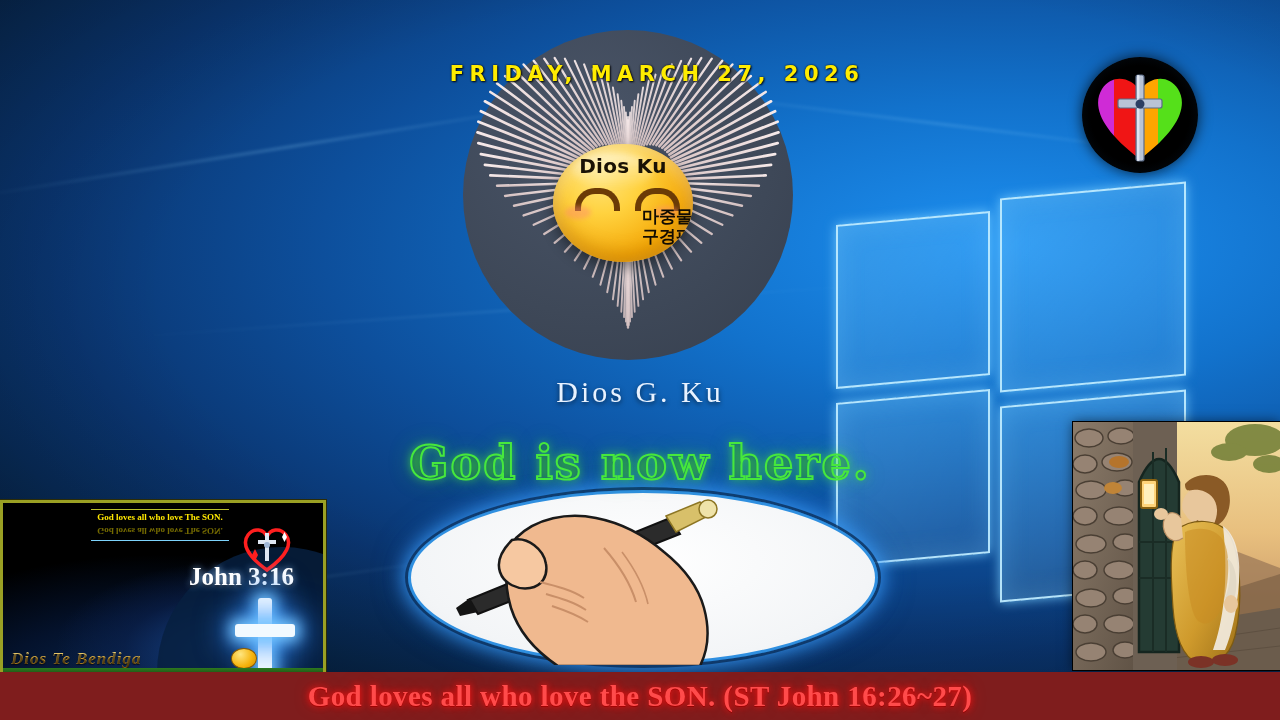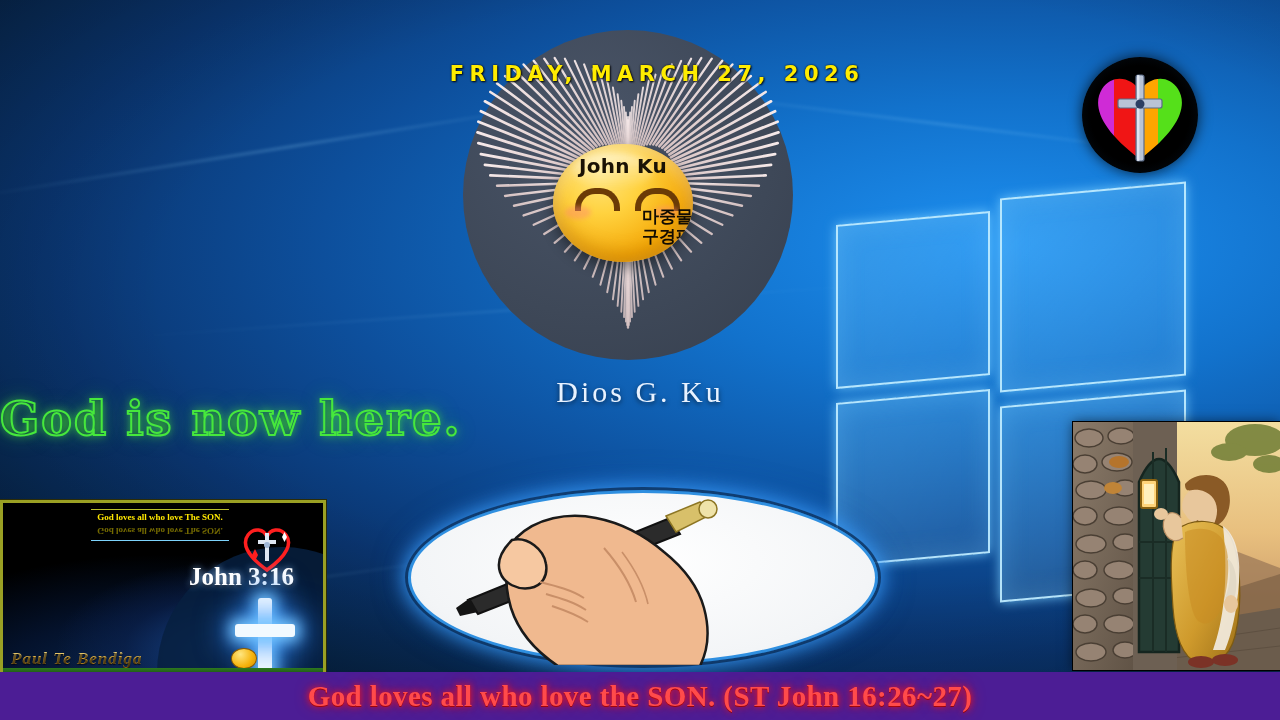--- a/index.html
+++ b/index.html
@@ -133,21 +133,21 @@
     position:absolute;left:0;right:0;top:375px;text-align:center;z-index:30;
   }
   .signature span{
     font-family:"Liberation Serif", serif;
     font-size:30px;letter-spacing:3px;color:#e8f2ff;
     text-shadow:0 2px 5px rgba(0,0,0,.6);
   }
 
   
   .gnh{
-    position:absolute;left:0;right:0;top:392px;z-index:30;
+    position:absolute;left:0;right:0;top:436px;text-align:center;z-index:30;
   }
   .gnh span{
     font-family:"DejaVu Serif", serif;
     font-weight:bold;
     font-size:46px;
     letter-spacing:2px;
     color:rgba(20,60,20,.18);
     -webkit-text-stroke:2px #46e83c;
     text-shadow:0 0 10px rgba(70,232,60,.75), 0 0 22px rgba(70,232,60,.35);
   }
@@ -167,21 +167,21 @@
 
   .ytext{
     position:absolute;left:0;right:0;top:645px;text-align:left;z-index:26;
     font-family:"DejaVu Sans", sans-serif;font-weight:bold;font-size:32px;color:#ffe600;
     text-shadow:1px 1px 2px rgba(0,0,0,.8);
   }
 
   
   .captionbar{
     position:absolute;left:0;right:0;bottom:0;height:48px;
-    background:#4c1d95;z-index:50;
+    background:#7f1d1d;z-index:50;
     display:flex;align-items:center;justify-content:center;
   }
   .captionbar span{
     font-family:"Liberation Serif", serif;
     font-weight:bold;font-size:29px;letter-spacing:.4px;
     color:#ff4b4b;
     text-shadow:0 0 6px rgba(255,20,20,.95),0 0 14px rgba(255,0,0,.65),0 1px 0 rgba(120,0,0,.9);
     white-space:nowrap;
   }
 
@@ -404,21 +404,21 @@
           <line x1="164.7" y1="110.1" x2="164.1" y2="64.9" stroke-width="1.82" opacity="0.84"></line>
           <line x1="164.9" y1="111.1" x2="164.7" y2="68.2" stroke-width="1.81" opacity="0.82"></line>
           <line x1="165.0" y1="111.7" x2="165.0" y2="70.3" stroke-width="1.80" opacity="0.81"></line>
         </g>
     </svg>
   </div>
 
   <div class="emoji">
     <div class="shine"></div>
     <div class="wm">video</div>
-    <div class="namelbl">John Ku</div>
+    <div class="namelbl">Dios Ku</div>
     <div class="eye l"></div>
     <div class="eye r"></div>
     <div class="blush l"></div>
     <div class="blush r"></div>
     <div class="kr">
       <div>마중물</div>
       <div>구경평</div>
     </div>
   </div>
 
@@ -483,21 +483,21 @@
     </div>
 
     <div class="j316">John 3:16</div>
 
     <div class="crossglow">
       <div class="v"></div>
       <div class="h"></div>
     </div>
 
     <div class="miniemoji"></div>
-    <div class="bendiga">Paul Te Bendiga</div>
+    <div class="bendiga">Dios Te Bendiga</div>
     <div class="stripe"></div>
   </div>
 
   <div class="logo">
     <svg viewBox="0 0 116 116" xmlns="http://www.w3.org/2000/svg" aria-hidden="true">
       <defs>
         <clipPath id="heartClip">
           <path d="M58 102 C 18 72, 10 48, 20 32 C 30 16, 50 20, 58 34 C 66 20, 86 16, 96 32 C 106 48, 98 72, 58 102 Z"></path>
         </clipPath>
       </defs>

